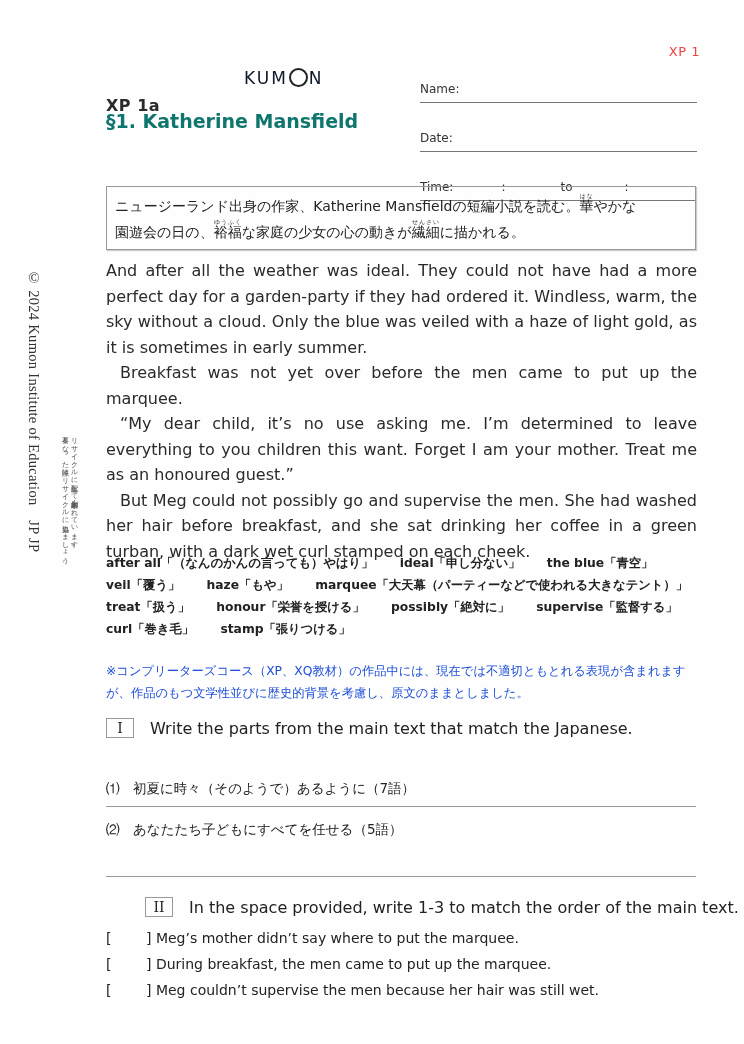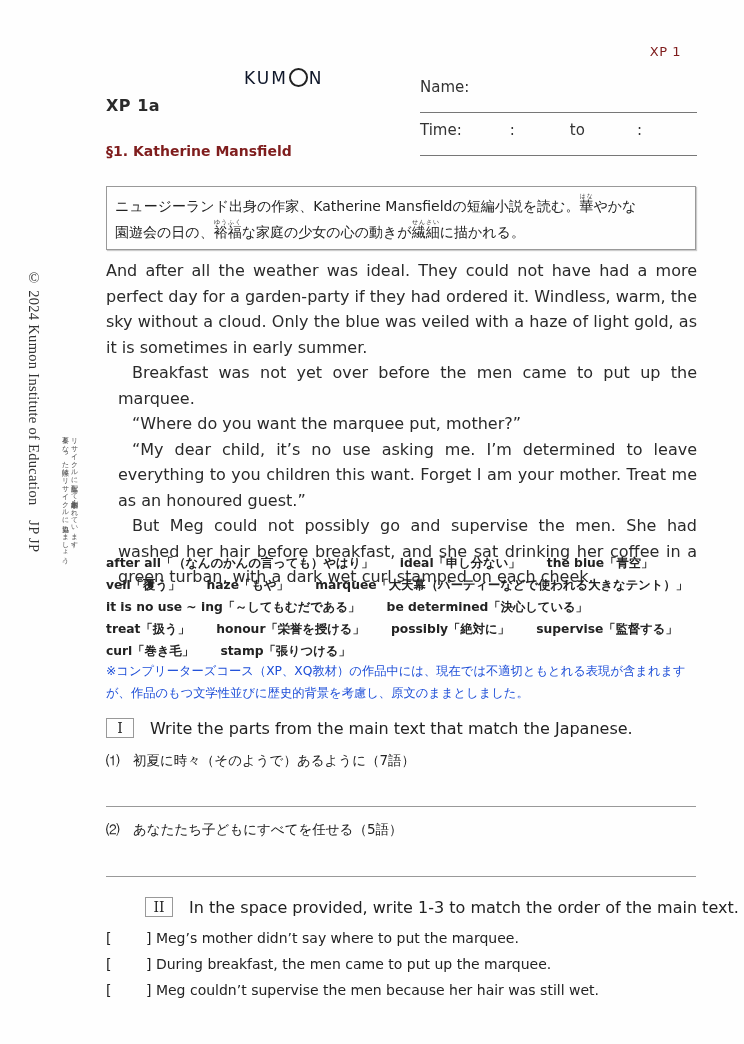--- a/index.html
+++ b/index.html
@@ -1,35 +1,35 @@
 <!DOCTYPE html>
 <html><head>
 <meta charset="utf-8">
 <style>
   html, body { margin:0; padding:0; background:#fefefe; }
   body { width:744px; height:1044px; position:relative; overflow:hidden;
          font-family:"DejaVu Sans", sans-serif; color:#1e1e1e; }
   .abs { position:absolute; }
-  .page-code { right:63px; top:44px; font-size:13px; color:#7f1d1d; letter-spacing:0.5px; }
+  .page-code { right:44px; top:44px; font-size:13px; color:#ef4444; letter-spacing:0.5px; }
   .level { left:106px; top:68px; font-size:16px; font-weight:bold; color:#2a2a2a; letter-spacing:0.5px;margin-top:28px; }
   .logo { left:244px; top:68px; font-size:17px; color:#0f172a; letter-spacing:2px; display:flex; align-items:center; }
   .logo .o { display:inline-block; width:15px; height:15px; border:2px solid #222; border-radius:50%; margin:0 1px; position:relative; top:-1px; }
-  .section-title { left:106px; top:108px; font-size:14px; font-weight:bold; color:#7f1d1d; line-height:26px;margin-top:30px; }
+  .section-title { left:106px; top:108px; font-size:19px; font-weight:bold; color:#0f766e; line-height:26px; }
   .section-title .sub { padding-left:32px; display:block; }
   .form { left:420px; top:72px; width:277px; }
-  .form-row { border-bottom:1.5px solid #777; height:24px; font-size:15px; color:#333; display:flex; align-items:flex-end; padding-bottom:16px; margin-bottom:2px; }
+  .form-row { border-bottom:1.5px solid #777; height:24px; font-size:12px; color:#333; display:flex; align-items:flex-end; padding-bottom:6px; margin-bottom:18px; }
   .form-row span { white-space:pre; }
   .time-colon1 { margin-left:48px; }
   .time-to { margin-left:55px; }
   .time-colon2 { margin-left:52px; }
   .intro-box { left:106px; top:186px; width:590px; border:1px solid #999; padding:6px 8px 4px 8px; box-sizing:border-box; font-size:14px; line-height:26px; color:#222; box-shadow:1px 1px 1px #ccc; }
   ruby rt { font-size:6px; color:#333; }
   .passage { left:106px; top:258px; width:591px; font-size:16px; line-height:25.5px; color:#2a2a2a; text-align:justify; }
   .passage p { margin:0; }
-  .passage .indent { text-indent:14px;margin-left:12px; }
+  .passage .indent { text-indent:14px; }
   .vocab { left:106px; top:552px; width:600px; font-size:12.3px; line-height:22px; color:#222;font-weight:bold; }
   .vocab .row { white-space:nowrap; }
   .vocab .item { margin-right:22px; }
   .note { left:106px; top:660px; width:595px; font-size:12.3px; line-height:22px; color:#1d4ed8; }
   .q-head { left:106px; display:flex; align-items:center; font-size:16px; color:#222; }
   .q-box { display:inline-block; border:1px solid #999; width:26px; height:18px; text-align:center; font-size:14px; line-height:18px; margin-right:16px; font-family:"DejaVu Serif", serif; }
   .q-item { left:106px; font-size:13.5px; color:#222; }
   .answer-line { left:106px; width:590px; border-top:1.5px solid #999; }
   .order-item { left:106px; font-size:14px; color:#222; display:flex; }
   .order-item .br { width:40px; display:inline-block; }
@@ -51,78 +51,76 @@
 
 <div class="abs section-title">
   <span>§1. Katherine Mansfield</span>
 </div>
 
 <div class="abs form">
   <div class="form-row">
     <span>Name:</span>
   </div>
   <div class="form-row">
+    <span>Date:</span>
+  </div>
+  <div class="form-row">
     <span>Time:</span>
     <span class="time-colon1">:</span>
     <span class="time-to">to</span>
     <span class="time-colon2">:</span>
   </div>
 </div>
 
 <div class="abs intro-box">
   <div>
     <span>ニュージーランド出身の作家、Katherine Mansfieldの短編小説を読む。</span><ruby><span>華</span><rt>はな</rt></ruby><span>やかな</span>
   </div>
   <div>
     <span>園遊会の日の、</span><ruby><span>裕福</span><rt>ゆうふく</rt></ruby><span>な家庭の少女の心の動きが</span><ruby><span>繊細</span><rt>せんさい</rt></ruby><span>に描かれる。</span>
   </div>
 </div>
 
 <div class="abs passage">
   <p>And after all the weather was ideal. They could not have had a more perfect day for a garden-party if they had ordered it. Windless, warm, the sky without a cloud. Only the blue was veiled with a haze of light gold, as it is sometimes in early summer.</p>
   <p class="indent">Breakfast was not yet over before the men came to put up the marquee.</p>
-  <p class="indent">“Where do you want the marquee put, mother?”</p>
   <p class="indent">“My dear child, it’s no use asking me. I’m determined to leave everything to you children this want. Forget I am your mother. Treat me as an honoured guest.”</p>
   <p class="indent">But Meg could not possibly go and supervise the men. She had washed her hair before breakfast, and she sat drinking her coffee in a green turban, with a dark wet curl stamped on each cheek.</p>
 </div>
 
 <div class="abs vocab">
   <div class="row">
     <span class="item">after all「（なんのかんの言っても）やはり」</span>
     <span class="item">ideal「申し分ない」</span>
     <span class="item">the blue「青空」</span>
   </div>
   <div class="row">
     <span class="item">veil「覆う」</span>
     <span class="item">haze「もや」</span>
     <span class="item">marquee「大天幕（パーティーなどで使われる大きなテント）」</span>
-  </div>
-  <div class="row">
-    <span class="item">it is no use ~ ing「～してもむだである」</span>
-    <span class="item">be determined「決心している」</span>
   </div>
   <div class="row">
     <span class="item">treat「扱う」</span>
     <span class="item">honour「栄誉を授ける」</span>
     <span class="item">possibly「絶対に」</span>
     <span class="item">supervise「監督する」</span>
   </div>
   <div class="row">
     <span class="item">curl「巻き毛」</span>
     <span class="item">stamp「張りつける」</span>
   </div>
 </div>
 
 <div class="abs note">※コンプリーターズコース（XP、XQ教材）の作品中には、現在では不適切ともとれる表現が含まれますが、作品のもつ文学性並びに歴史的背景を考慮し、原文のままとしました。</div>
 
 <div class="abs q-head" style="top:718px;">
   <span class="q-box">I</span>
   <span>Write the parts from the main text that match the Japanese.</span>
 </div>
-<div class="abs q-item" style="top:752px;">⑴　初夏に時々（そのようで）あるように（7語）</div>
+<div class="abs q-item" style="top:780px;">⑴　初夏に時々（そのようで）あるように（7語）</div>
 <div class="abs answer-line" style="top:806px;"></div>
 <div class="abs q-item" style="top:821px;">⑵　あなたたち子どもにすべてを任せる（5語）</div>
 <div class="abs answer-line" style="top:876px;"></div>
 
 <div class="abs q-head" style="top:897px;margin-left:39px;">
   <span class="q-box">II</span>
   <span>In the space provided, write 1-3 to match the order of the main text.</span>
 </div>
 
 <div class="abs order-item" style="top:930px;">

